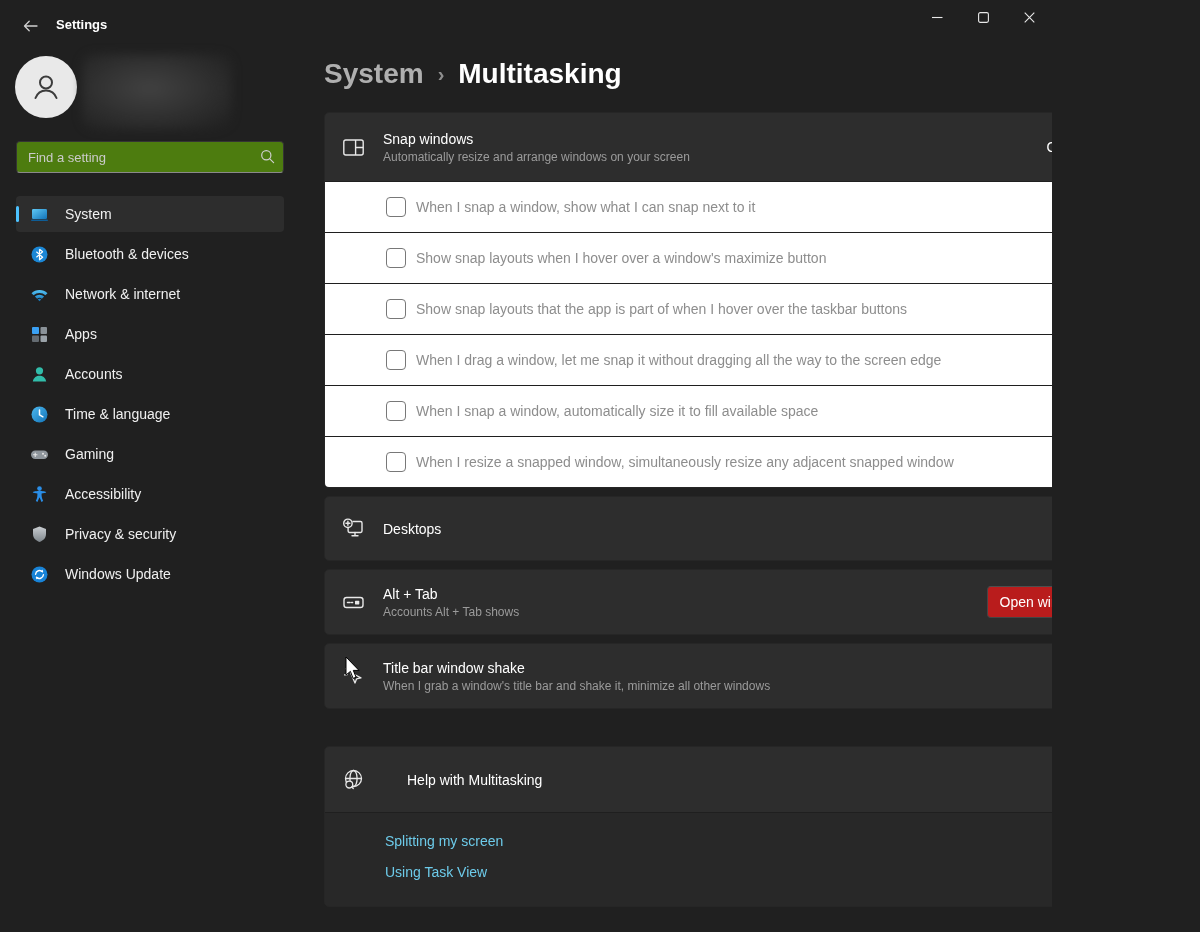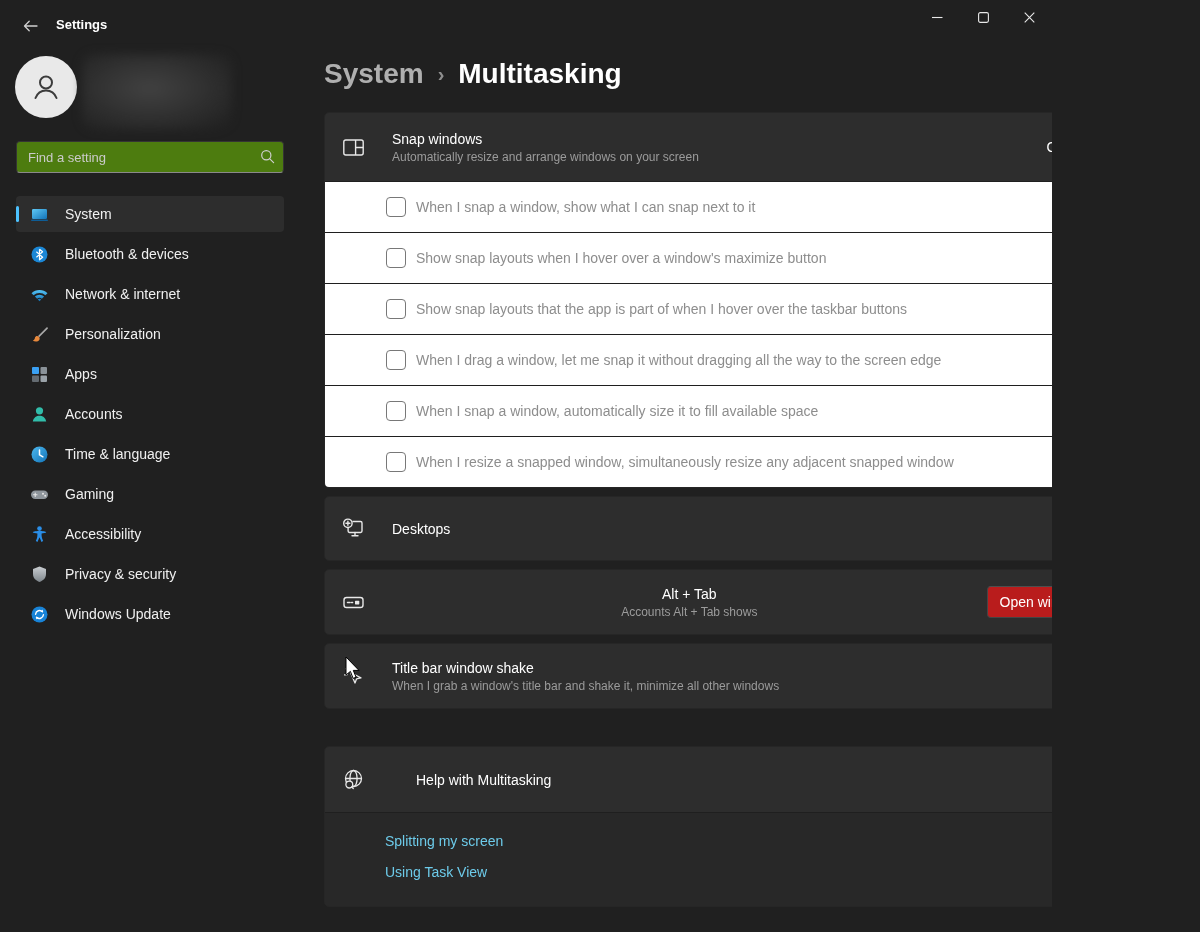--- a/index.html
+++ b/index.html
@@ -34,21 +34,21 @@
   .main { position:absolute; left:324px; top:48px; width:852px; }
   .breadcrumb { position:absolute; top:10px; left:0; display:flex; align-items:baseline; gap:14px; font-size:28px; font-weight:600; }
   .crumb-parent { color:#afafaf; cursor:pointer; }
   .crumb-sep { color:#8e8e8e; font-size:20px; position:relative; top:-2px; }
   .crumb-current { color:#ffffff; }
 
   .content { position:absolute; top:64px; left:0; width:852px; }
   .card { background:#2d2d2d; border:1px solid #262626; border-radius:5px; margin-bottom:8px; overflow:hidden; }
   .card-row { display:flex; align-items:center; padding:0 18px 0 16px; }
   .card-icon { width:24px; height:24px; margin-right:18px; flex:0 0 24px; display:flex; align-items:center; justify-content:center; }
-  .card-text { flex:1; min-width:0;margin-left:9px; }
+  .card-text { flex:1; min-width:0; }
   .card-title { font-size:14px; color:#ffffff; }
   .card-desc { font-size:12px; color:#9b9b9b; margin-top:3px; }
   .right-controls { display:flex; align-items:center; }
   .toggle-label { font-size:14px; color:#ffffff; margin-right:12px; }
   .toggle { width:40px; height:20px; border:1px solid #969696; border-radius:10px; position:relative; cursor:pointer; background:transparent; }
   .toggle .knob { position:absolute; left:3px; top:3px; width:12px; height:12px; border-radius:50%; background:#cecece; }
   .chev-btn { margin-left:26px; display:flex; align-items:center; justify-content:center; width:14px; cursor:pointer; }
 
   .option-row { height:51px; background:#ffffff; border-top:1px solid #1f1f1f; display:flex; align-items:center; padding-left:61px; cursor:pointer; }
   .checkbox { width:20px; height:20px; border:1px solid #787878; border-radius:4px; background:transparent; flex:0 0 20px; }
@@ -156,29 +156,20 @@
               <defs>
                 <linearGradient id="gwifi" x1="0" y1="0" x2="0" y2="1">
                   <stop offset="0" stop-color="#55c4f5"></stop>
                   <stop offset="1" stop-color="#1273b8"></stop>
                 </linearGradient>
               </defs>
               <path d="M1.5 8.2a11.5 11.5 0 0 1 16 0l-2.1 2.1a8.5 8.5 0 0 0-11.8 0zM4.9 11.6a6.6 6.6 0 0 1 9.2 0l-2.2 2.2a3.5 3.5 0 0 0-4.8 0zM9.5 16.2l-1.7-1.7a2.4 2.4 0 0 1 3.4 0z" fill="url(#gwifi)"></path>
             </svg>
         </span>
         <span>Network &amp; internet</span>
-      </div>
-      <div class="nav-item">
-        <span class="nav-icon">
-          <svg width="19" height="19" viewBox="0 0 19 19">
-              <path d="M8 11 16.5 2.5c.8-.8 2 .4 1.2 1.2L9.2 12.2z" fill="#a7a7a7"></path>
-              <path d="M8.6 11.6c-1.2-1.2-3.2-.6-3.6 1-.3 1.2-.4 2.3-2.2 3.2 2.6 1.4 6.3.8 6.8-1.6.2-1-.2-1.9-1-2.6z" fill="#e8893c"></path>
-            </svg>
-        </span>
-        <span>Personalization</span>
       </div>
       <div class="nav-item">
         <span class="nav-icon">
           <svg width="19" height="19" viewBox="0 0 19 19">
               <rect x="2" y="2" width="7" height="7" rx="1" fill="#3aa0f3"></rect>
               <rect x="10.5" y="2" width="6.5" height="7" rx="1" fill="#8a9298"></rect>
               <rect x="2" y="10.5" width="7" height="6.5" rx="1" fill="#646b71"></rect>
               <rect x="10.5" y="10.5" width="6.5" height="6.5" rx="1" fill="#9aa2a8"></rect>
             </svg>
         </span>
@@ -333,21 +324,21 @@
             <span class="chev-btn">
               <svg width="13" height="13" viewBox="0 0 13 13">
                   <path d="M2 4.5 6.5 9 11 4.5" stroke="#d8d8d8" stroke-width="1.3" fill="none" stroke-linecap="round" stroke-linejoin="round"></path>
                 </svg>
             </span>
           </div>
         </div>
       </div>
 
       <div class="card">
-        <div class="card-row" style="height:64px;text-align:center;">
+        <div class="card-row" style="height:64px;">
           <span class="card-icon">
             <svg width="23" height="23" viewBox="0 0 23 23">
                 <rect x="2" y="6.5" width="19" height="10" rx="2.6" stroke="#e8e8e8" stroke-width="1.4" fill="none"></rect>
                 <path d="M5.5 11.5h2.6M9.6 11.5h1" stroke="#e8e8e8" stroke-width="1.5" stroke-linecap="round"></path>
                 <rect x="13" y="9.8" width="4.3" height="3.6" rx="0.6" fill="#e8e8e8"></rect>
               </svg>
           </span>
           <div class="card-text">
             <div class="card-title">Alt + Tab</div>
             <div class="card-desc">Accounts Alt + Tab shows</div>

